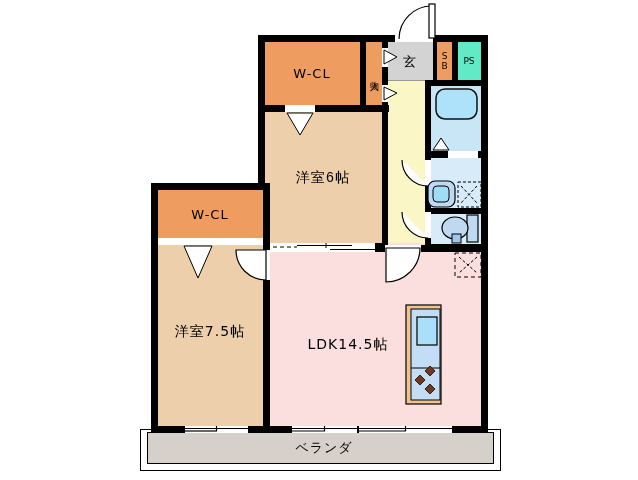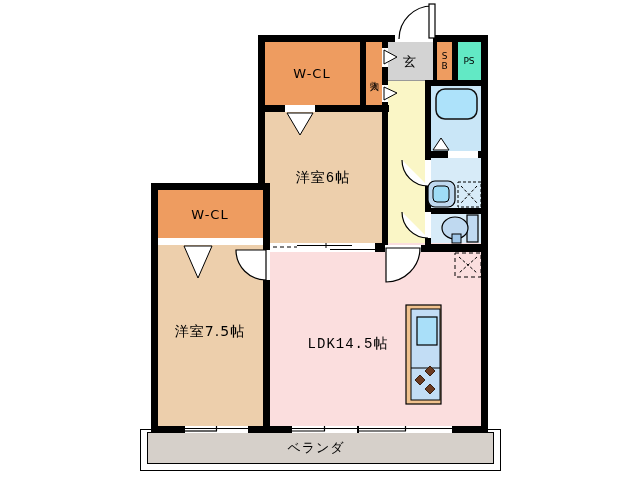--- a/index.html
+++ b/index.html
@@ -144,16 +144,16 @@
   </svg>
 
   <div class="lbl" style="left:312px;top:73px;">W-CL</div>
   <div class="lbl small vert" style="left:374px;top:74px;">物入</div>
   <div class="lbl" style="left:410px;top:61px;">玄</div>
   <div class="lbl small vert" style="left:444px;top:61px;">SB</div>
   <div class="lbl small" style="left:469px;top:61px;">PS</div>
   <div class="lbl big" style="left:323px;top:178px;font-family:Liberation Mono, monospace;">洋室6帖</div>
   <div class="lbl" style="left:210px;top:214px;">W-CL</div>
   <div class="lbl big" style="left:210px;top:331px;">洋室7.5帖</div>
-  <div class="lbl big" style="left:348px;top:344px;font-family:Liberation Mono, monospace;">LDK14.5帖</div>
-  <div class="lbl" style="left:316px;top:447px;">ベランダ</div>
+  <div class="lbl big" style="left:348px;top:344px;">LDK14.5帖</div>
+  <div class="lbl" style="left:324px;top:447px;">ベランダ</div>
 
 </div>
 
 </body></html>

